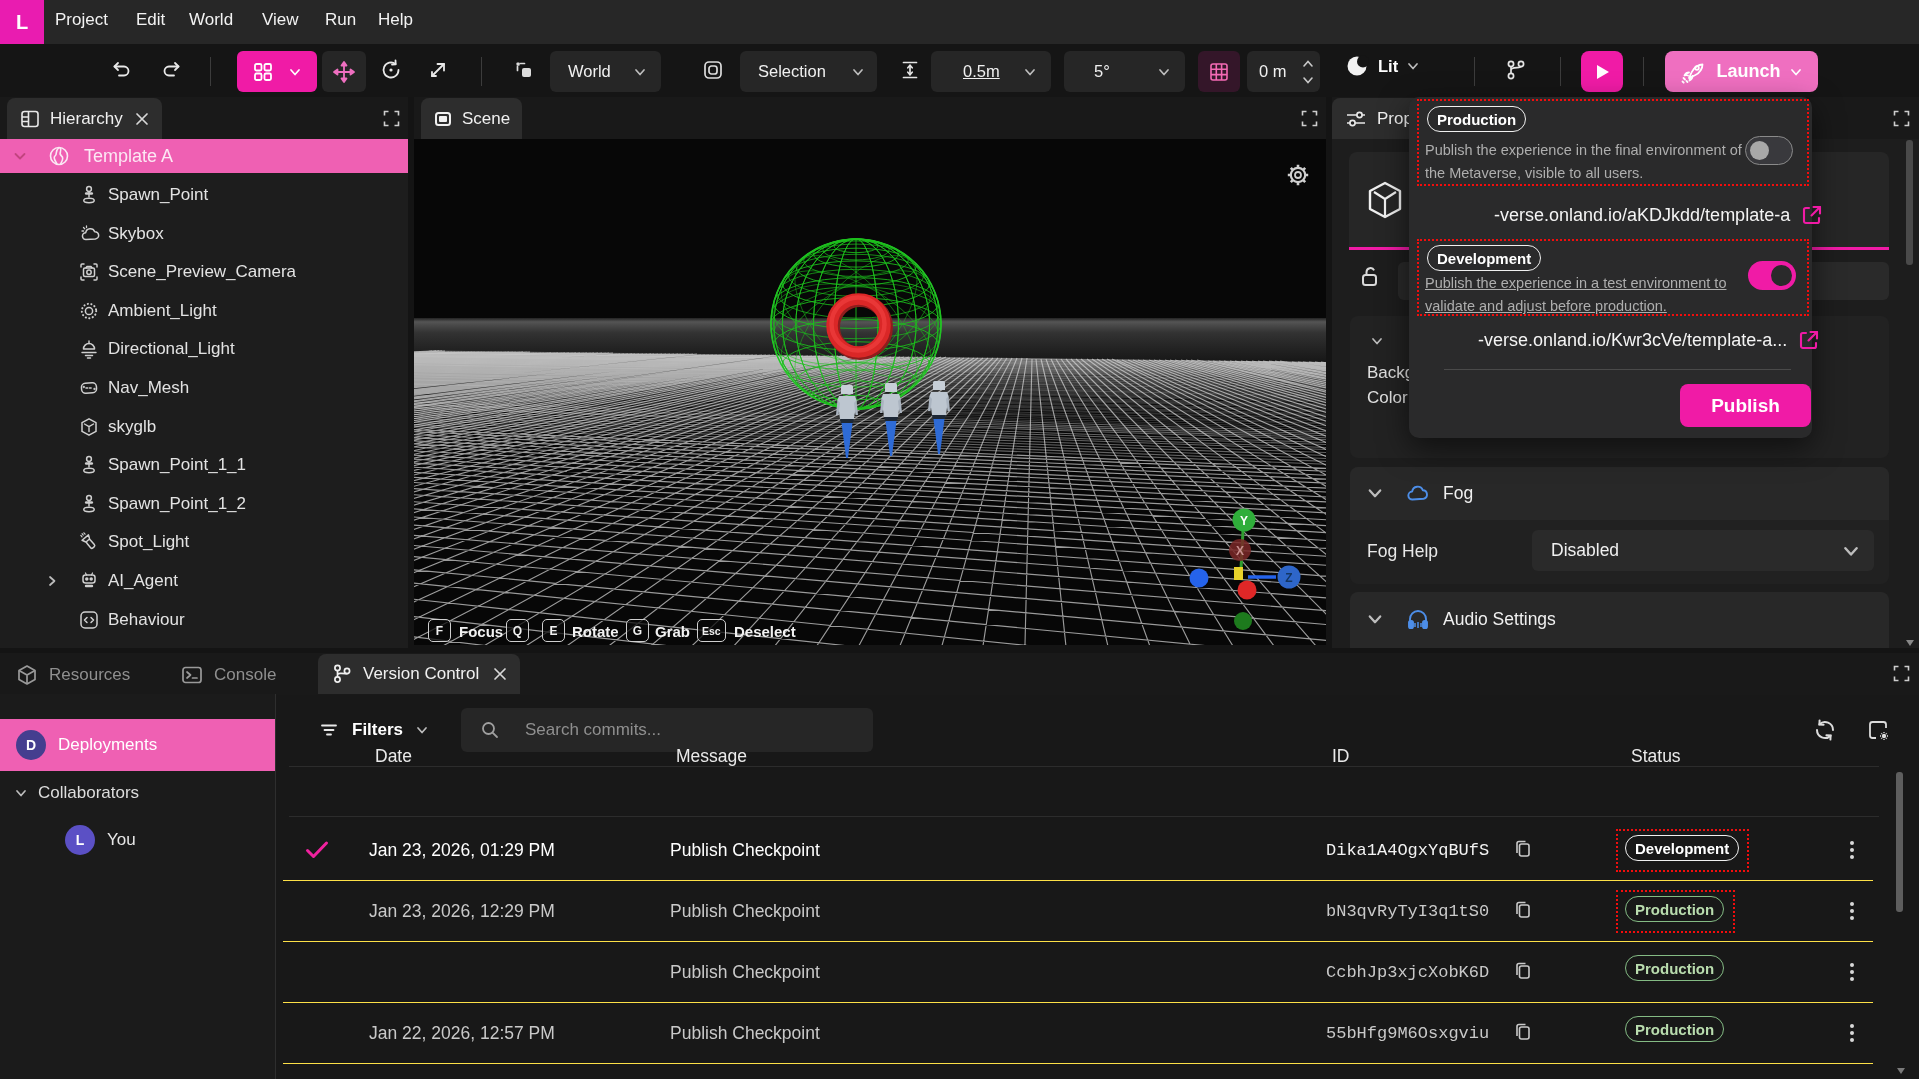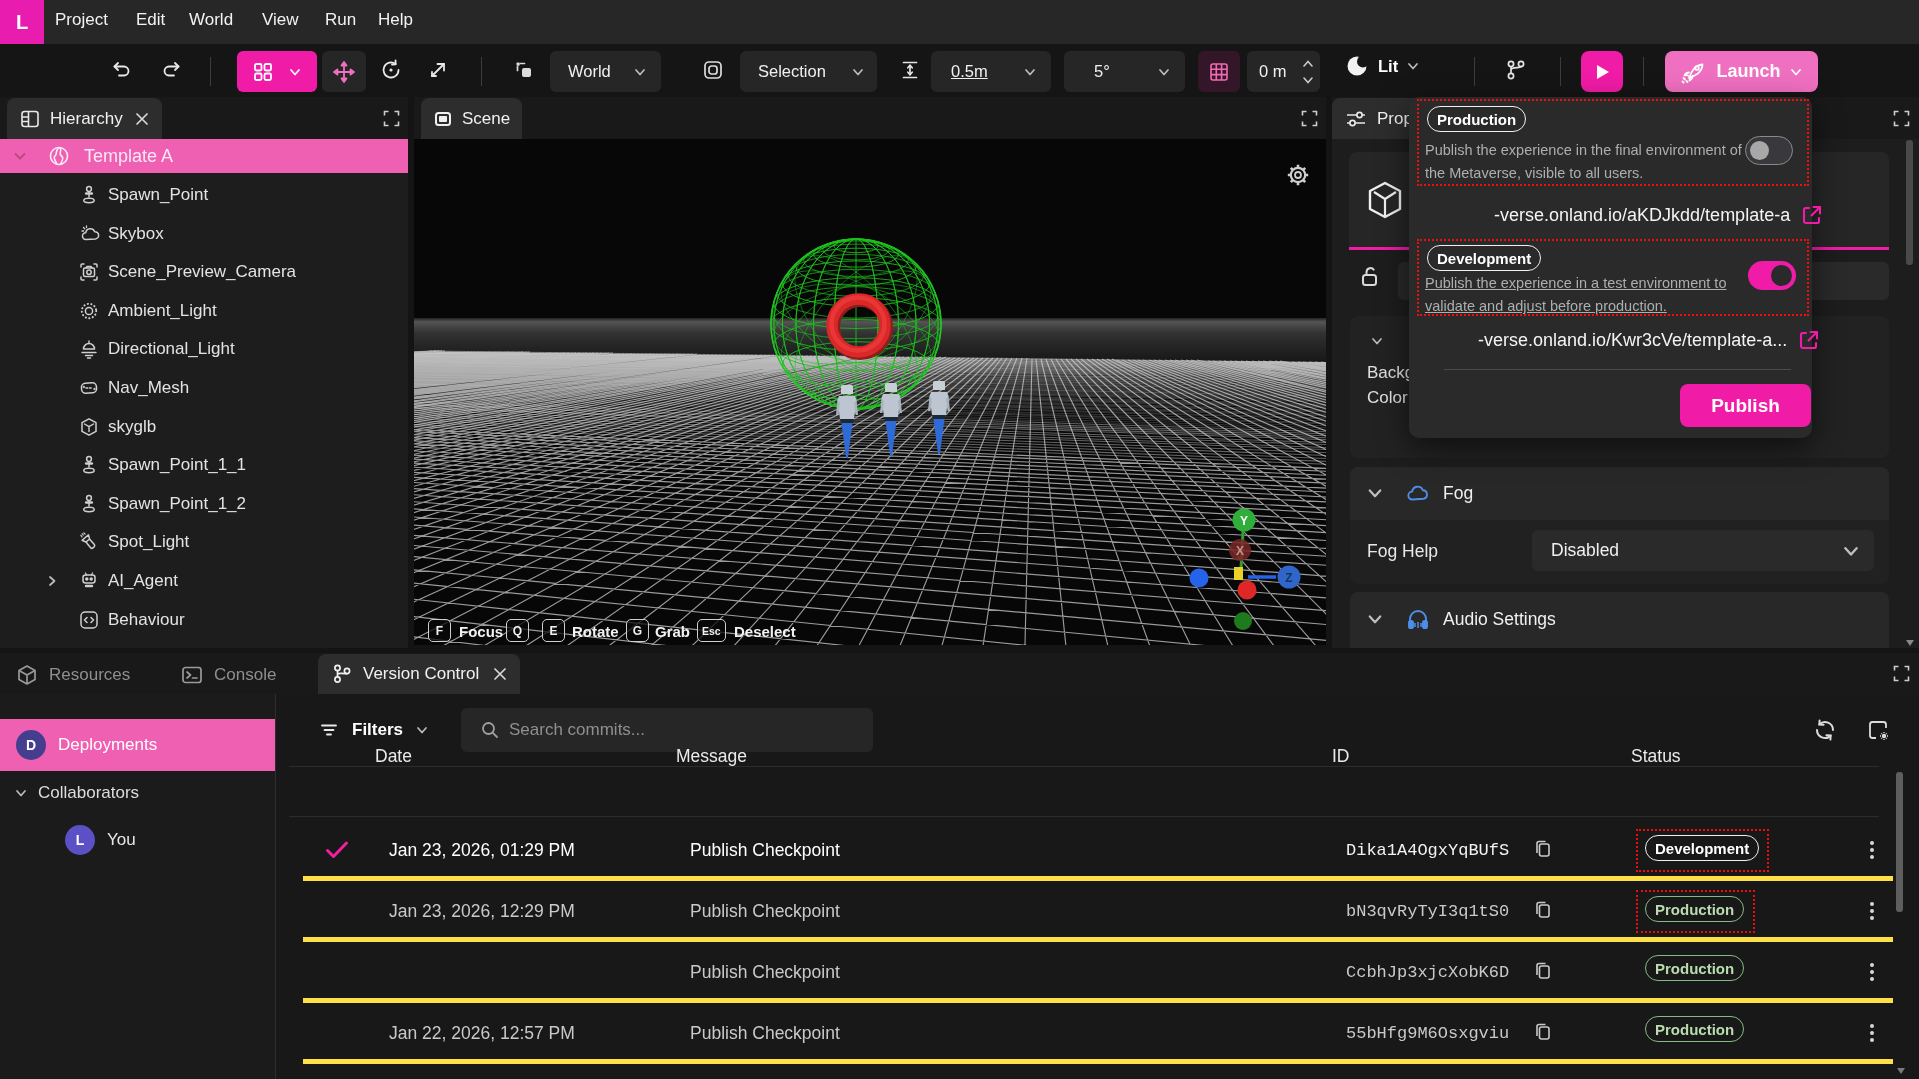--- a/index.html
+++ b/index.html
@@ -39,21 +39,21 @@
 
 .card { position:absolute; background:#232323; border-radius:8px; }
 .pill { display:inline-block; border:1.5px solid #f0f0f0; border-radius:16px; color:#fff;
   font-weight:bold; font-size:15px; padding:3.5px 9px; }
 .pill.green { border-color:#84bb84; color:#b9dcae; font-weight:bold; }
 .redbox { position:absolute; border:2.5px dotted #f20d0d; }
 .toggle { position:absolute; width:48px; height:29px; border-radius:15px; }
 
 #bottombar { left:0; top:653px; width:1919px; height:426px; background:#181818; }
 .btab-dim { color:#8f8f8f; font-size:17px; }
-.vrow { position:absolute; left:303px; width:1590px; height:61px; border-bottom:5px solid #fde047; }
+.vrow { position:absolute; left:283px; width:1590px; height:61px; border-bottom:1px solid #fde047; }
 .cell { position:absolute; top:0; height:61px; display:flex; align-items:center; font-size:17.5px; color:#c9c9c9; }
 .mono { font-family:"Liberation Mono", monospace; font-size:17px; }
 </style></head>
 <body>
 <div id="root">
 <div id="menubar" class="abs">
       <div id="logo" class="abs">L</div>
       <div class="abs menu-item" style="left:55px;top:10px;">Project</div>
       <div class="abs menu-item" style="left:136px;top:10px;">Edit</div>
       <div class="abs menu-item" style="left:189px;top:10px;">World</div>
@@ -152,21 +152,21 @@
     <div class="abs" style="left:899px;top:59px;display:flex;">
       <svg width="22" height="22" viewBox="0 0 22 22" style="">
         <g stroke="#e4e4e4" stroke-width="1.7" stroke-linecap="round">
           <path d="M4.5 3.5 H17.5 M4.5 18.5 H17.5"></path>
           <path d="M11 6.5 V15.5"></path>
           <path d="M8.8 8.8 L11 6.3 L13.2 8.8 M8.8 13.2 L11 15.7 L13.2 13.2" fill="none"></path>
         </g>
       </svg>
     </div>
     <div class="tbtn drop" style="left:931px;width:120px;">
-      <span style="margin-left:20px;text-decoration:underline;">0.5m</span>
+      <span style="margin-left:32px;text-decoration:underline;">0.5m</span>
       <span style="margin-left:auto;margin-right:14px;display:flex;">
         <svg width="14" height="14" viewBox="0 0 14 14" style="">
           <path d="M3 5 L7 9.5 L11 5" fill="none" stroke="#bdbdbd" stroke-width="1.7" stroke-linecap="round" stroke-linejoin="round"></path>
         </svg>
       </span>
     </div>
     <div class="tbtn drop" style="left:1064px;width:121px;">
       <span style="margin-left:30px;">5°</span>
       <span style="margin-left:auto;margin-right:14px;display:flex;">
         <svg width="14" height="14" viewBox="0 0 14 14" style="">
@@ -701,21 +701,21 @@
         </svg>
       </span>
     </div>
     <div class="abs row" style="left:461px;top:708px;width:412px;height:44px;background:#262626;border-radius:6px;">
       <span style="margin-left:18px;display:flex;">
         <svg width="22" height="22" viewBox="0 0 22 22" style="">
           <circle cx="9.5" cy="9.5" r="5.5" fill="none" stroke="#9f9f9f" stroke-width="1.8"></circle>
           <path d="M13.8 13.8 L18 18" stroke="#9f9f9f" stroke-width="1.8" stroke-linecap="round"></path>
         </svg>
       </span>
-      <span style="margin-left:8px;color:#8f8f8f;font-size:17px;">Search commits...</span>
+      <span style="margin-left:24px;color:#8f8f8f;font-size:17px;">Search commits...</span>
     </div>
     <div class="abs" style="left:1812px;top:717px;display:flex;">
       <svg width="26" height="26" viewBox="0 0 26 26" style="">
         <g fill="none" stroke="#dcdcdc" stroke-width="2" stroke-linecap="round">
           <path d="M21 13 a8 8 0 0 0 -13.6-5.7 M5 13 a8 8 0 0 0 13.6 5.7"></path>
           <path d="M7.6 3.4 L7.4 7.6 L11.6 7.8 M18.4 22.6 L18.6 18.4 L14.4 18.2"></path>
         </g>
       </svg>
     </div>
     <div class="abs" style="left:1864px;top:716px;display:flex;">

